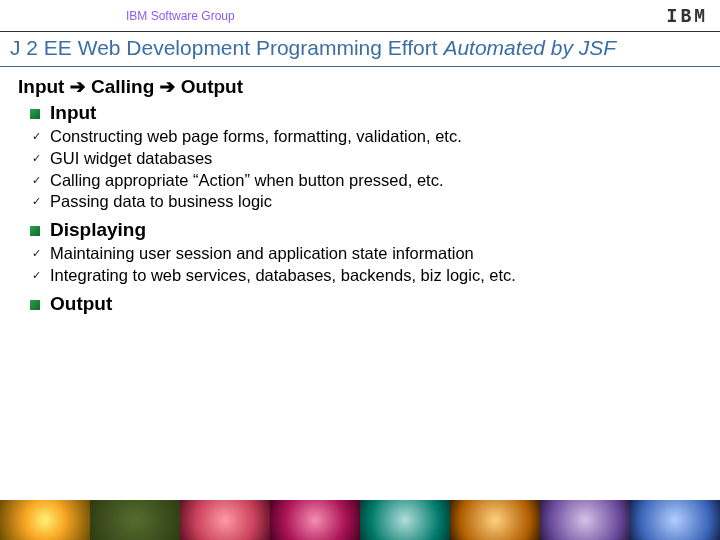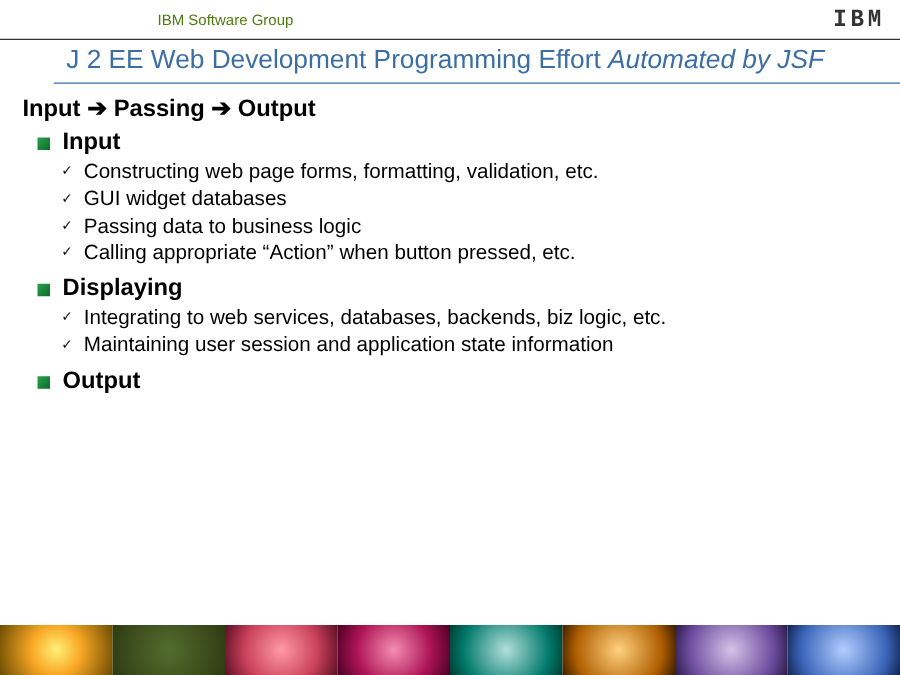--- a/index.html
+++ b/index.html
@@ -1,31 +1,31 @@
 <!DOCTYPE html>
 <html><head>
 <meta charset="utf-8">
 <style>
   * { margin: 0; padding: 0; box-sizing: border-box; }
   html, body { width: 720px; height: 540px; font-family: Arial, Helvetica, sans-serif; background: #fff; overflow: hidden; }
   .slide { position: relative; width: 720px; height: 540px; }
   .topbar { height: 32px; border-bottom: 1px solid #333; display: flex; align-items: center; padding: 0 12px 0 126px; justify-content: space-between; }
-  .topbar-label { font-size: 12px; color: #4d7c0f; }
+  .topbar-label { font-size: 12px; color: #8b5cf6; }
   .ibm-logo { font-family: "Courier New", monospace; font-weight: bold; letter-spacing: 3px; font-size: 18px; color: #333; transform: scaleY(1.1); }
-  .title { padding: 4px 10px 6px 10px; font-size: 21px; color: #3b6ea5; border-bottom: 1px solid #3b6ea5; margin-left: 43px; }
+  .title { padding: 4px 10px 6px 10px; font-size: 21px; color: #3b6ea5; border-bottom: 1px solid #3b6ea5; }
   .title .ital { font-style: italic; }
   .body { padding: 8px 18px 0 18px; color: #000; }
   .ipo { font-size: 19px; font-weight: bold; margin-bottom: 2px; }
   .arrow { font-family: Arial, sans-serif; }
   .sec-head { font-size: 19px; font-weight: bold; margin: 4px 0 2px 32px; position: relative; }
   .sec-head::before {
     content: ""; position: absolute; left: -20px; top: 7px; width: 10px; height: 10px;
     background: linear-gradient(135deg, #2aa34a 0%, #0a6b2a 100%);
   }
-  ul.check { list-style: none; margin: 0 0 6px 49px; }
+  ul.check { list-style: none; margin: 0 0 6px 32px; }
   ul.check li { position: relative; font-size: 16.5px; line-height: 1.32; padding-left: 0; }
   ul.check li::before {
     content: "✓"; position: absolute; left: -18px; top: 3px; font-size: 11px; color: #111;
   }
   .pagenum { position: absolute; left: 12px; bottom: 18px; font-size: 10px; color: #555; }
   .footer { position: absolute; left: 0; bottom: 0; width: 720px; height: 40px; display: flex; }
   .sw { flex: 1; height: 40px; }
   .sw1 { background: radial-gradient(circle at 50% 50%, #fff176 0%, #f9a825 40%, #6d4c00 100%); }
   .sw2 { background: radial-gradient(circle at 50% 50%, #536d2e 0%, #2e3b12 100%); }
   .sw3 { background: radial-gradient(circle at 50% 50%, #ff9aa2 0%, #c9405a 60%, #5a0f24 100%); }
@@ -46,37 +46,37 @@
   </div>
 
   <div class="title">
     <span>J 2 EE Web Development Programming Effort </span><span class="ital">Automated by JSF</span>
   </div>
 
   <div class="body">
     <div class="ipo">
       <span>Input</span>
       <span class="arrow">➔</span>
-      <span>Passing</span>
+      <span>Calling</span>
       <span class="arrow">➔</span>
       <span>Output</span>
     </div>
 
     <div class="sec-head">Input</div>
     <ul class="check">
       <li>Constructing web page forms, formatting, validation, etc.</li>
       <li>GUI widget databases</li>
+      <li>Calling appropriate “Action” when button pressed, etc.</li>
       <li>Passing data to business logic</li>
-      <li>Calling appropriate “Action” when button pressed, etc.</li>
     </ul>
 
     <div class="sec-head">Displaying</div>
     <ul class="check">
+      <li>Maintaining user session and application state information</li>
       <li>Integrating to web services, databases, backends, biz logic, etc.</li>
-      <li>Maintaining user session and application state information</li>
     </ul>
 
     <div class="sec-head">Output</div>
   </div>
 
   <div class="pagenum">46</div>
 
   <div class="footer">
     <div class="sw sw1"></div>
     <div class="sw sw2"></div>

